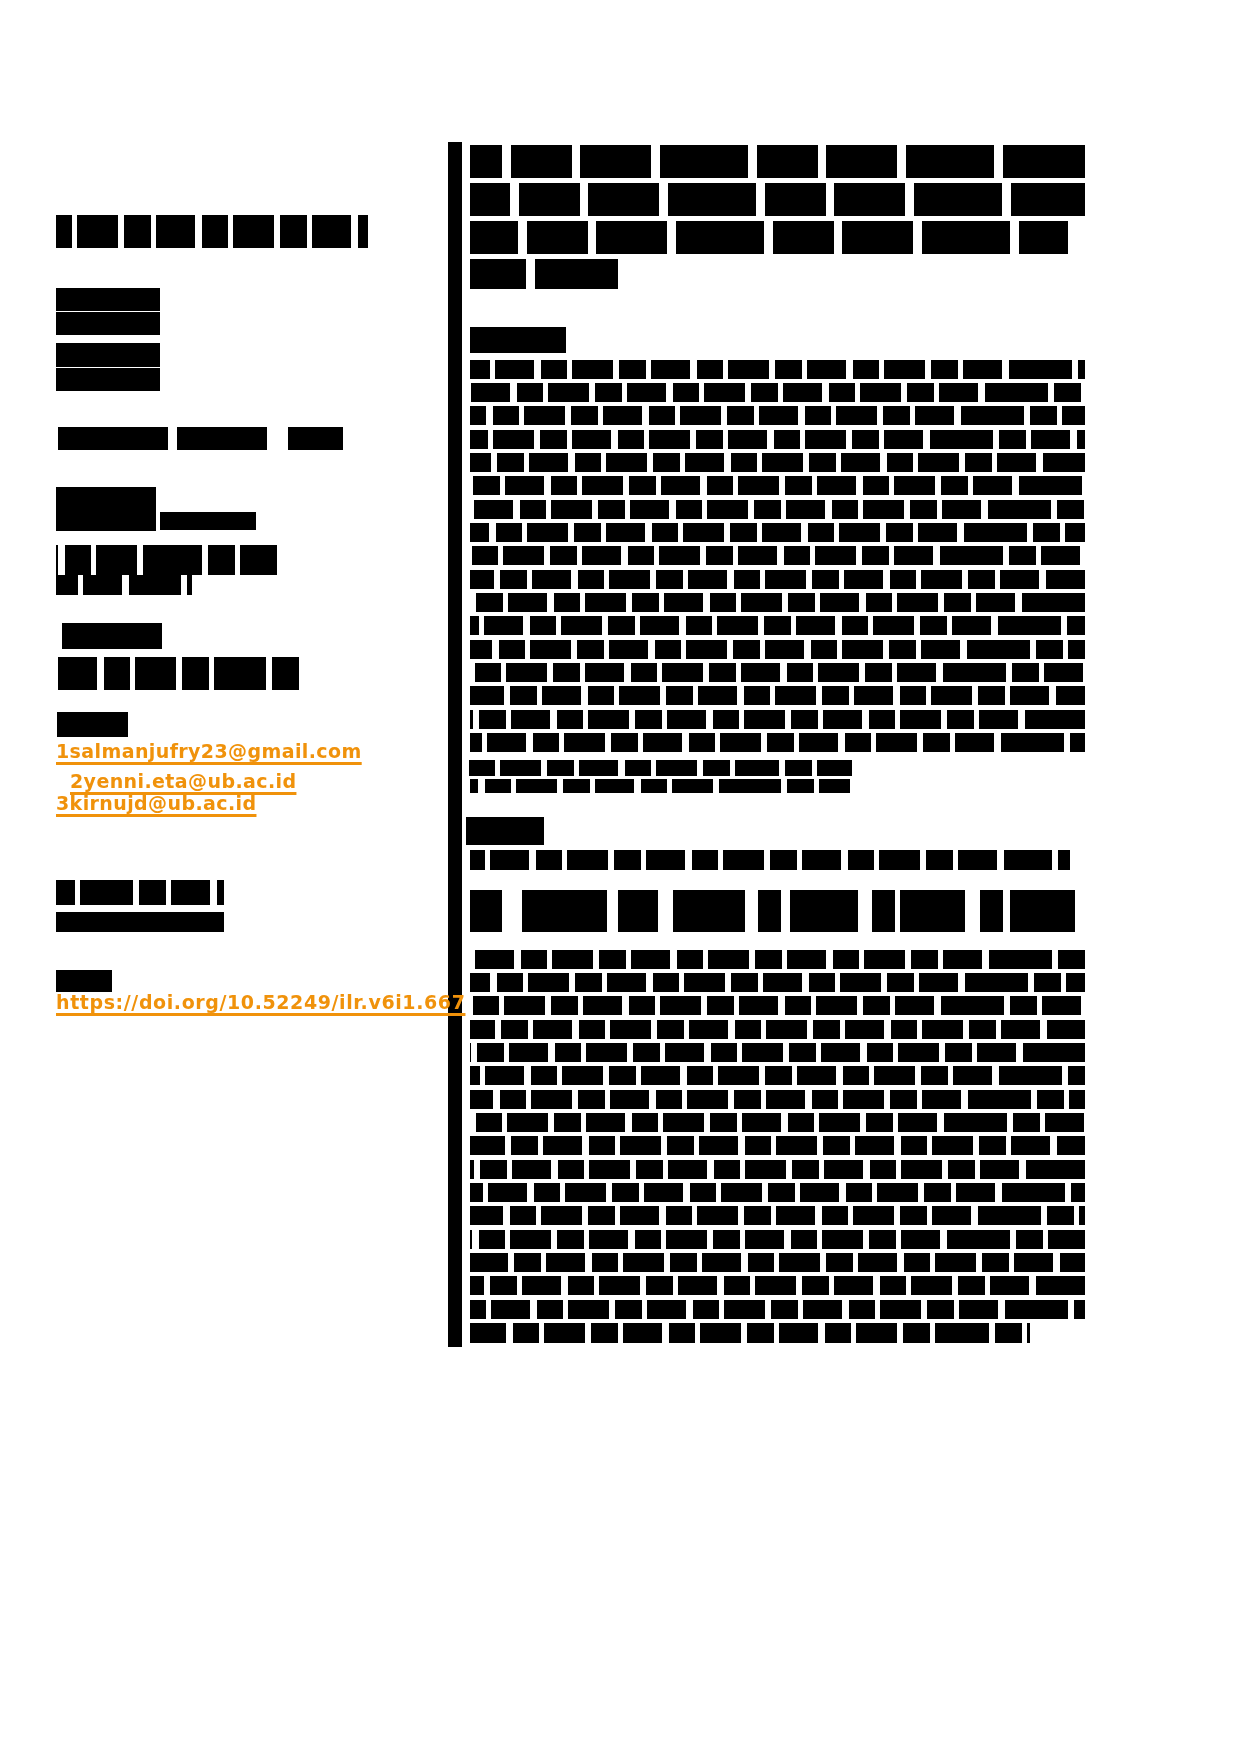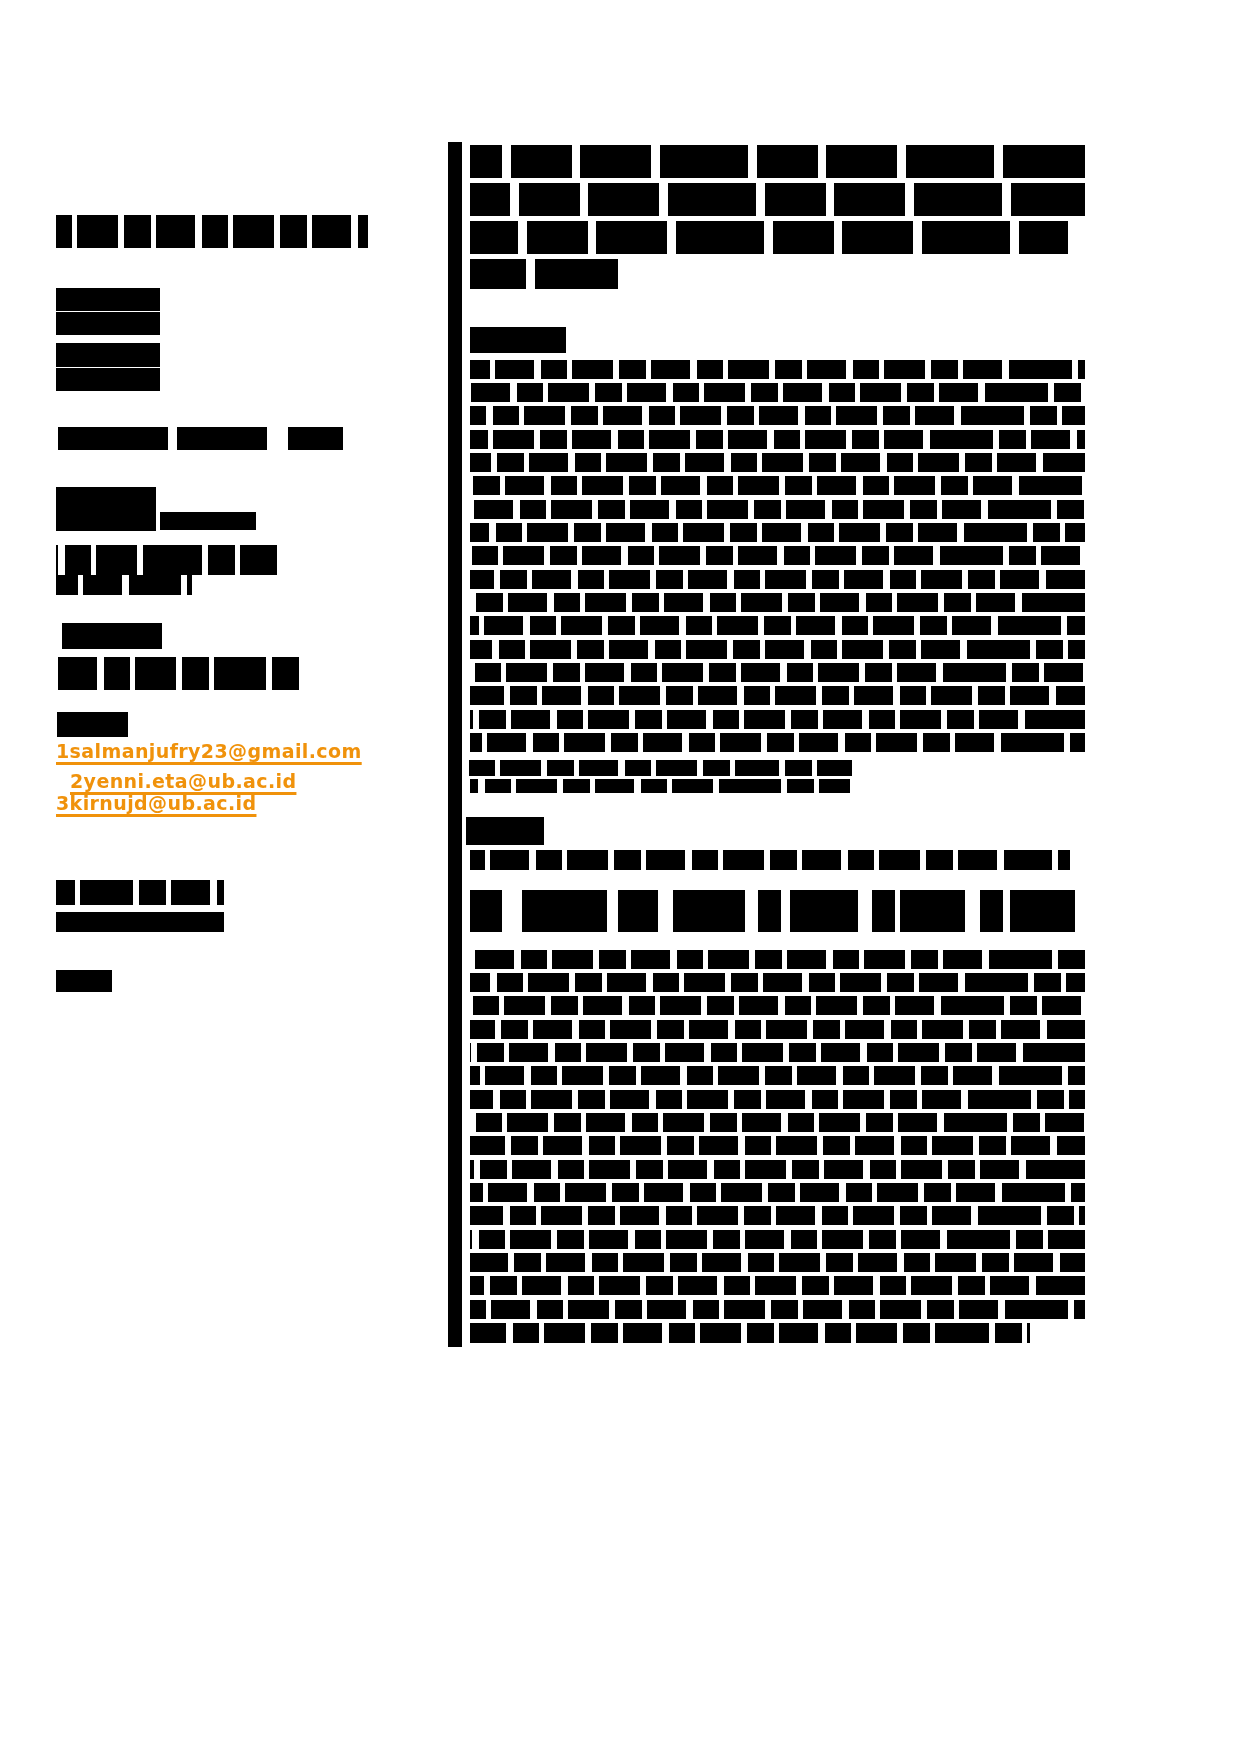--- a/index.html
+++ b/index.html
@@ -119,14 +119,15 @@
       <div class="r w" style="left: 470px; top: 1300px; width: 615px; height: 19px; background-position-x: -58px;"></div>
       <div class="r w" style="left: 470px; top: 1323px; width: 560px; height: 20px; background-position-x: -82px;"></div>
     </div>
 
   <a id="email-link-1" class="lnk">1salmanjufry23@gmail.com</a>
 
   <a id="email-link-2" class="lnk">2yenni.eta@ub.ac.id</a>
 
   <a id="email-link-3" class="lnk">3kirnujd@ub.ac.id</a>
 
+  <a id="doi-link" class="lnk">https://doi.org/10.52249/ilr.v6i1.667</a>
 
 </div>
 
 </body></html>

